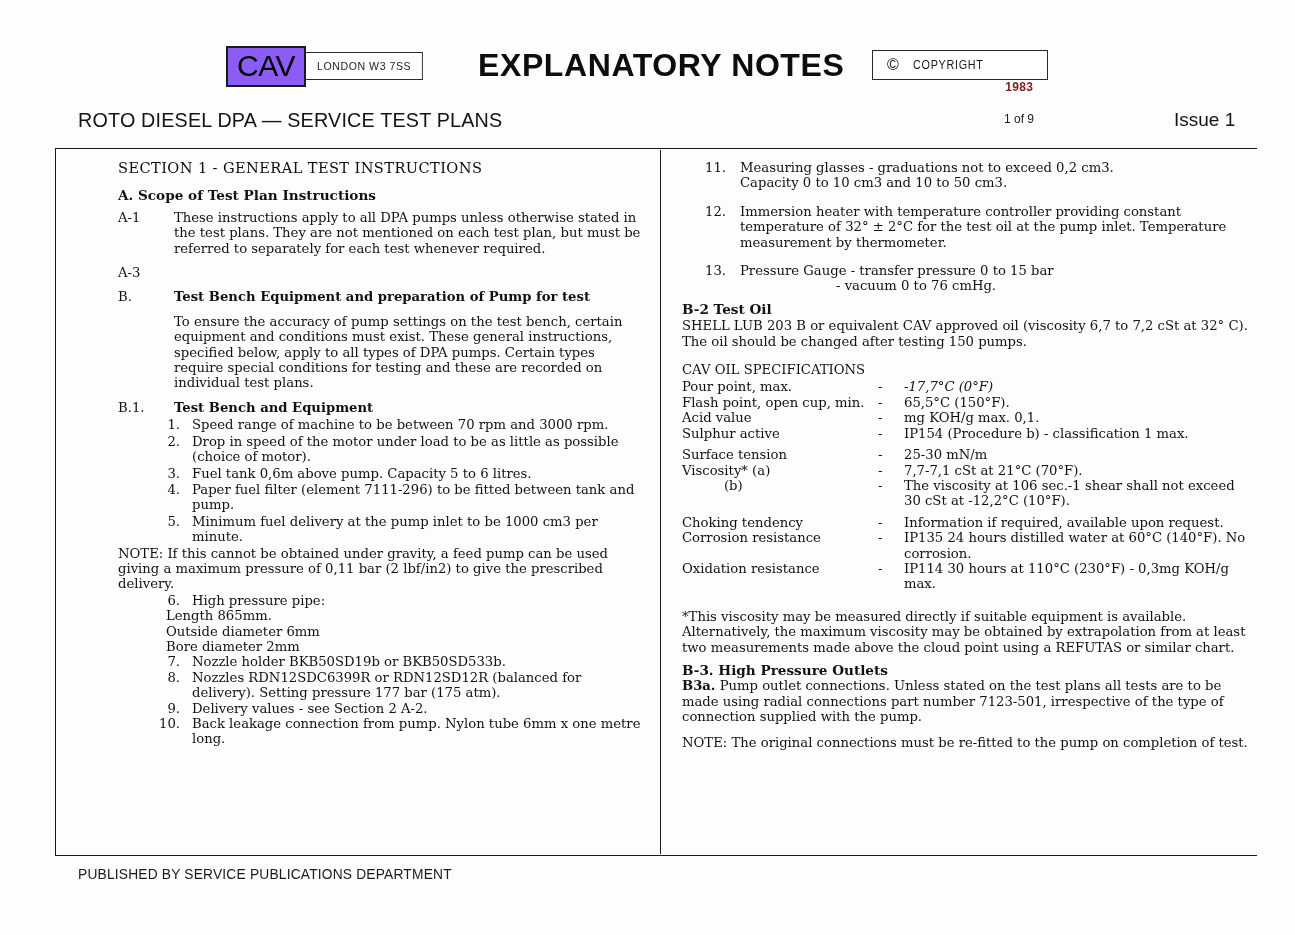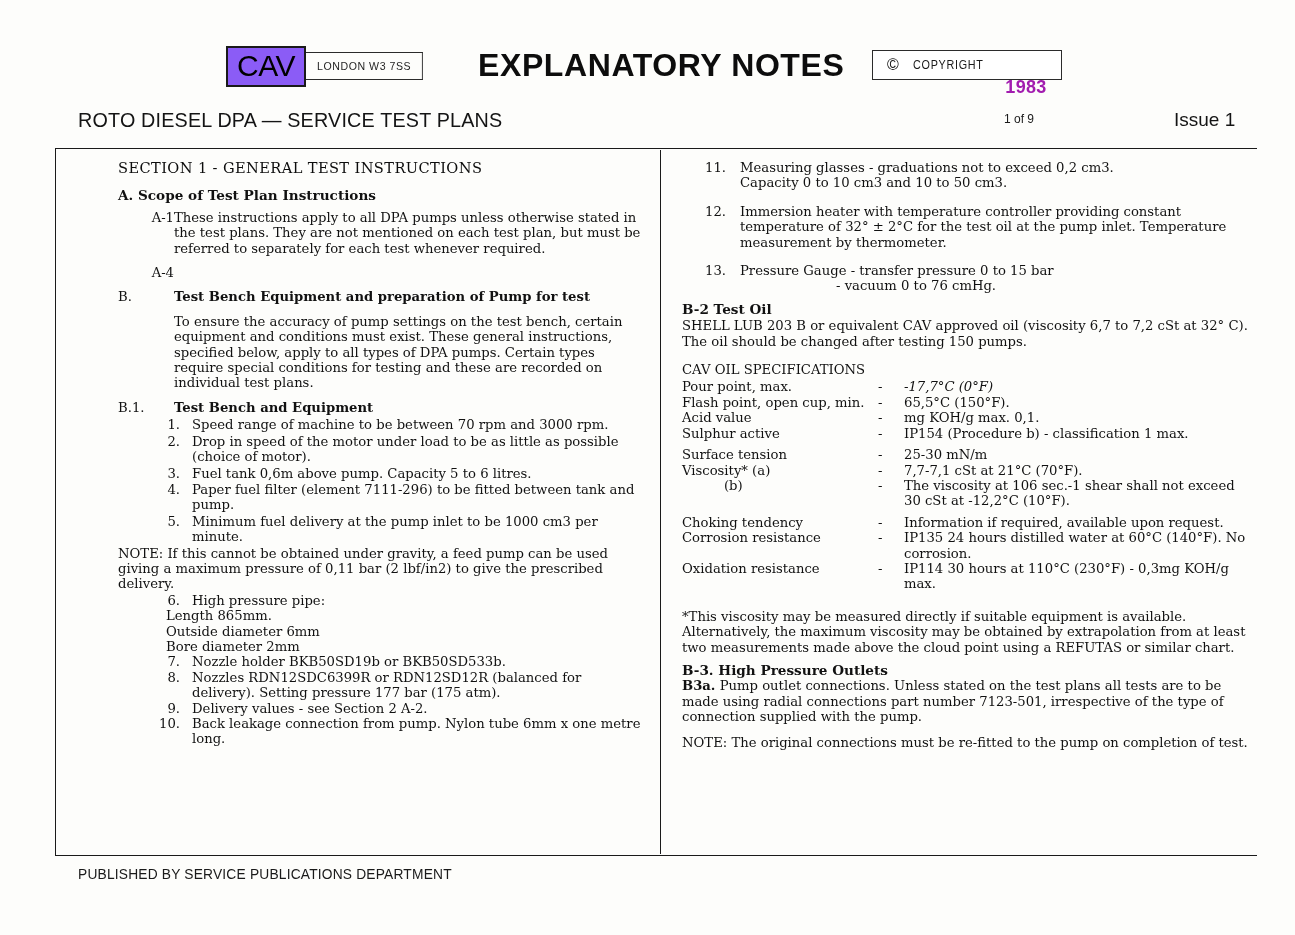--- a/index.html
+++ b/index.html
@@ -93,23 +93,23 @@
     font-family: "Liberation Sans", sans-serif;
     font-size: 12px;
     letter-spacing: 0.8px;
     transform: scaleX(0.9);
     transform-origin: left center;
     color: #1a1a1a;
   }
   .c-year {
     font-family: "Liberation Sans", sans-serif;
     font-weight: bold;
-    font-size: 18px;
+    font-size: 12px;
     letter-spacing: 0.3px;
-    color: #a21caf;
+    color: #7f1d1d;
     margin-top: 44px;
   }
 
   
   .subhead {
     position: absolute;
     left: 0; top: 108px;
     width: 1295px;
     height: 34px;
   }
@@ -198,21 +198,21 @@
     display: flex;
     align-items: flex-start;
     margin-bottom: 9px;
   }
   .row .lbl {
     flex: 0 0 auto;
     white-space: nowrap;
   }
   .row .bdy { flex: 1 1 auto; }
 
-  .lbl-a { width: 56px; text-align: right; }
+  .lbl-a { width: 56px; }
   .lbl-b { width: 56px; }
   .lbl-n { width: 44px; text-align: right; padding-right: 12px; }
   .lbl-n2 { width: 44px; text-align: right; padding-right: 14px; }
 
   .sub-list { margin-left: 18px; }
   .indent-deep { margin-left: 30px; }
 
   
   .spec-tbl {
     width: 100%;
@@ -274,21 +274,21 @@
     <div class="h-sec">SECTION 1 - GENERAL TEST INSTRUCTIONS</div>
 
     <div class="h-bold">A. Scope of Test Plan Instructions</div>
 
     <div class="row">
       <div class="lbl lbl-a">A-1</div>
       <div class="bdy">These instructions apply to all DPA pumps unless otherwise stated in the test plans.  They are not mentioned on each test plan, but must be referred to separately for each test whenever required.</div>
     </div>
 
     <div class="row">
-      <div class="lbl lbl-a">A-4</div>
+      <div class="lbl lbl-a">A-3</div>
     </div>
 
     <div class="row">
       <div class="lbl lbl-b">B.</div>
       <div class="bdy" style="font-weight:bold;">Test Bench Equipment and preparation of Pump for test</div>
     </div>
 
     <div class="row">
       <div class="lbl lbl-b"></div>
       <div class="bdy">To ensure the accuracy of pump settings on the test bench, certain equipment and conditions must exist. These general instructions, specified below, apply to all types of DPA pumps.  Certain types require special conditions for testing and these are recorded on individual test plans.</div>

